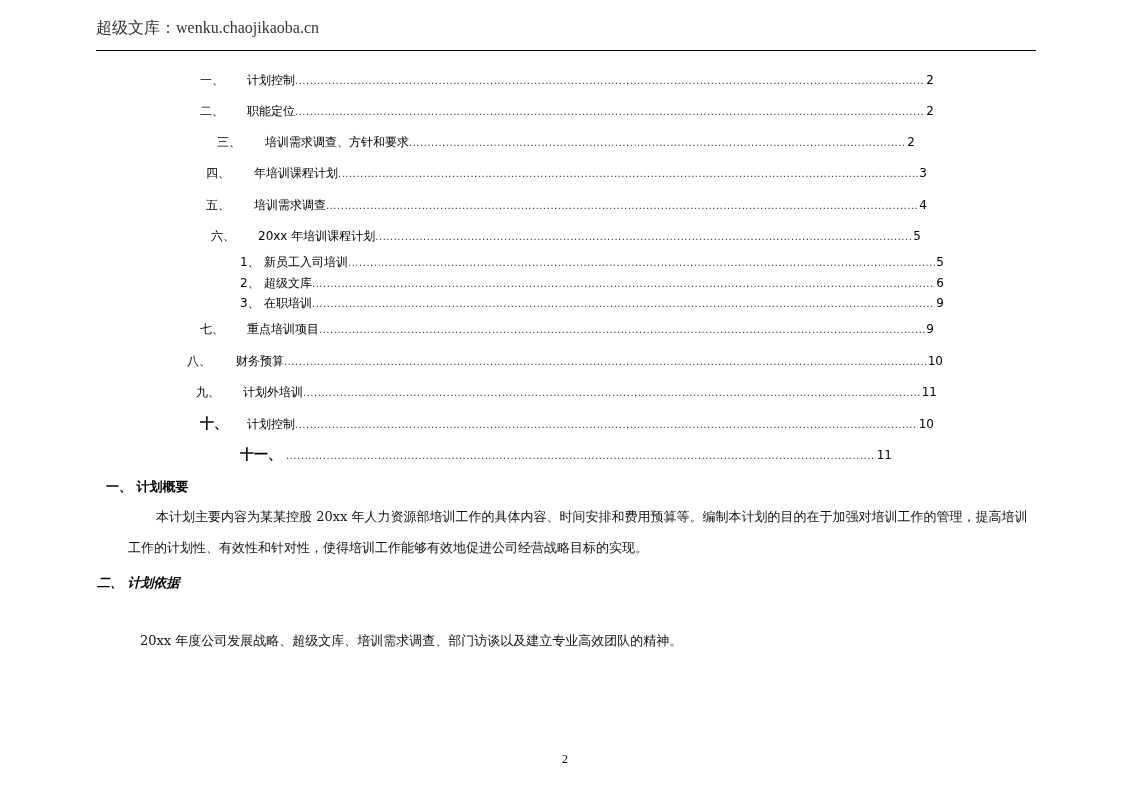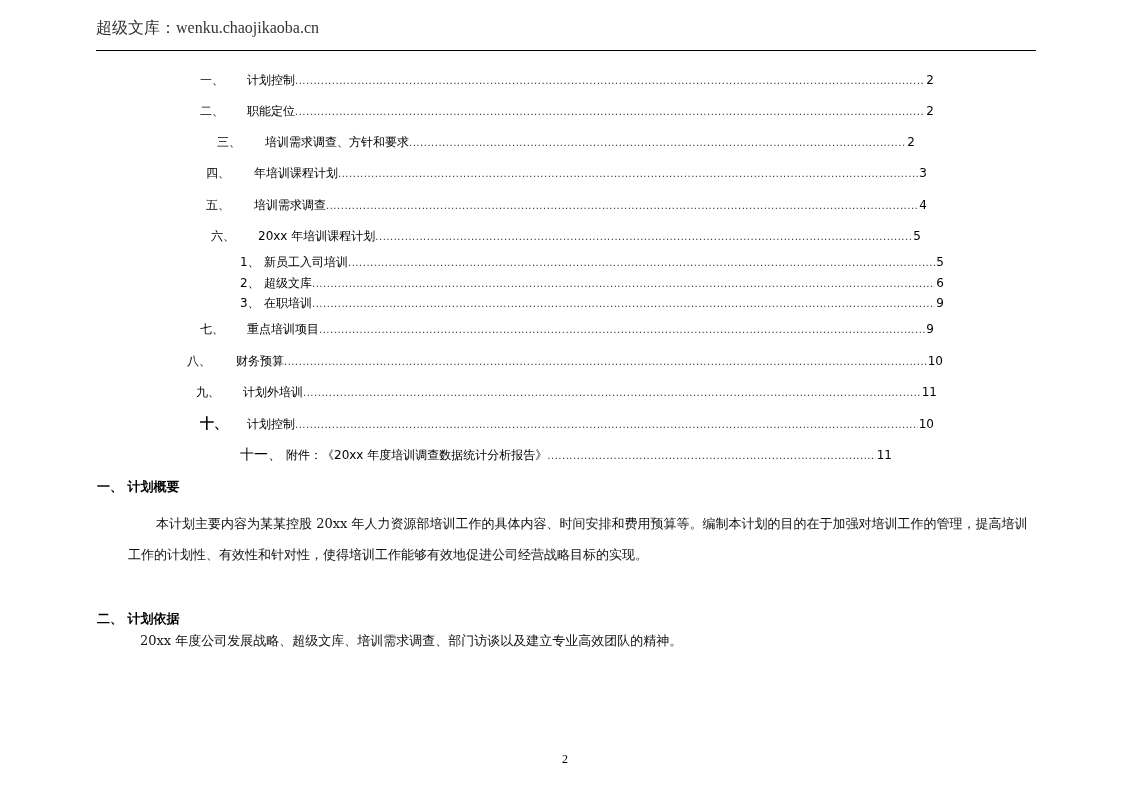--- a/index.html
+++ b/index.html
@@ -96,30 +96,29 @@
     <span class="toc-dots">.....................................................................................................................................................................................................................</span>
     <span class="toc-page">11</span>
   </div>
   <div class="toc-row" style="left:200px; top:415px; width:734px;">
     <span class="toc-num" style="width:47px; font-weight:bold; font-size:14px;">十、</span>
     <span class="toc-title">计划控制</span>
     <span class="toc-dots">.....................................................................................................................................................................................................................</span>
     <span class="toc-page">10</span>
   </div>
   <div class="toc-row" style="left:240px; top:446px; width:652px;">
-    <span class="toc-num" style="width:46px; font-weight:normal; font-size:14px;">十一、</span>
-    <span class="toc-title">附件：《20xx 年度培训调查数据统计分析报告》</span>
+    <span class="toc-num" style="width:46px; font-weight:bold; font-size:14px;">十一、</span>
     <span class="toc-dots">.....................................................................................................................................................................................................................</span>
     <span class="toc-page">11</span>
   </div>
 </div>
 
 <div>
-  <div class="sec-head" style="left:97px; top:478px;text-align:center;">一、 计划概要</div>
-  <div class="body-para" style="left:128px; top:501px; width:905px; text-indent:28px;margin-top:7px;">本计划主要内容为某某控股 20xx 年人力资源部培训工作的具体内容、时间安排和费用预算等。编制本计划的目的在于加强对培训工作的管理，提高培训工作的计划性、有效性和针对性，使得培训工作能够有效地促进公司经营战略目标的实现。</div>
+  <div class="sec-head" style="left:106px; top:478px;text-align:center;">一、 计划概要</div>
+  <div class="body-para" style="left:128px; top:501px; width:905px; text-indent:28px;">本计划主要内容为某某控股 20xx 年人力资源部培训工作的具体内容、时间安排和费用预算等。编制本计划的目的在于加强对培训工作的管理，提高培训工作的计划性、有效性和针对性，使得培训工作能够有效地促进公司经营战略目标的实现。</div>
 </div>
 
 <div>
-  <div class="sec-head" style="left:97px; top:610px;">二、 计划依据</div>
+  <div class="sec-head" style="left:97px; top:574px;font-style:italic;">二、 计划依据</div>
   <div class="body-para" style="left:140px; top:625px; width:890px;">20xx 年度公司发展战略、超级文库、培训需求调查、部门访谈以及建立专业高效团队的精神。</div>
 </div>
 
 <div class="page-num">2</div>
 
 </body></html>

